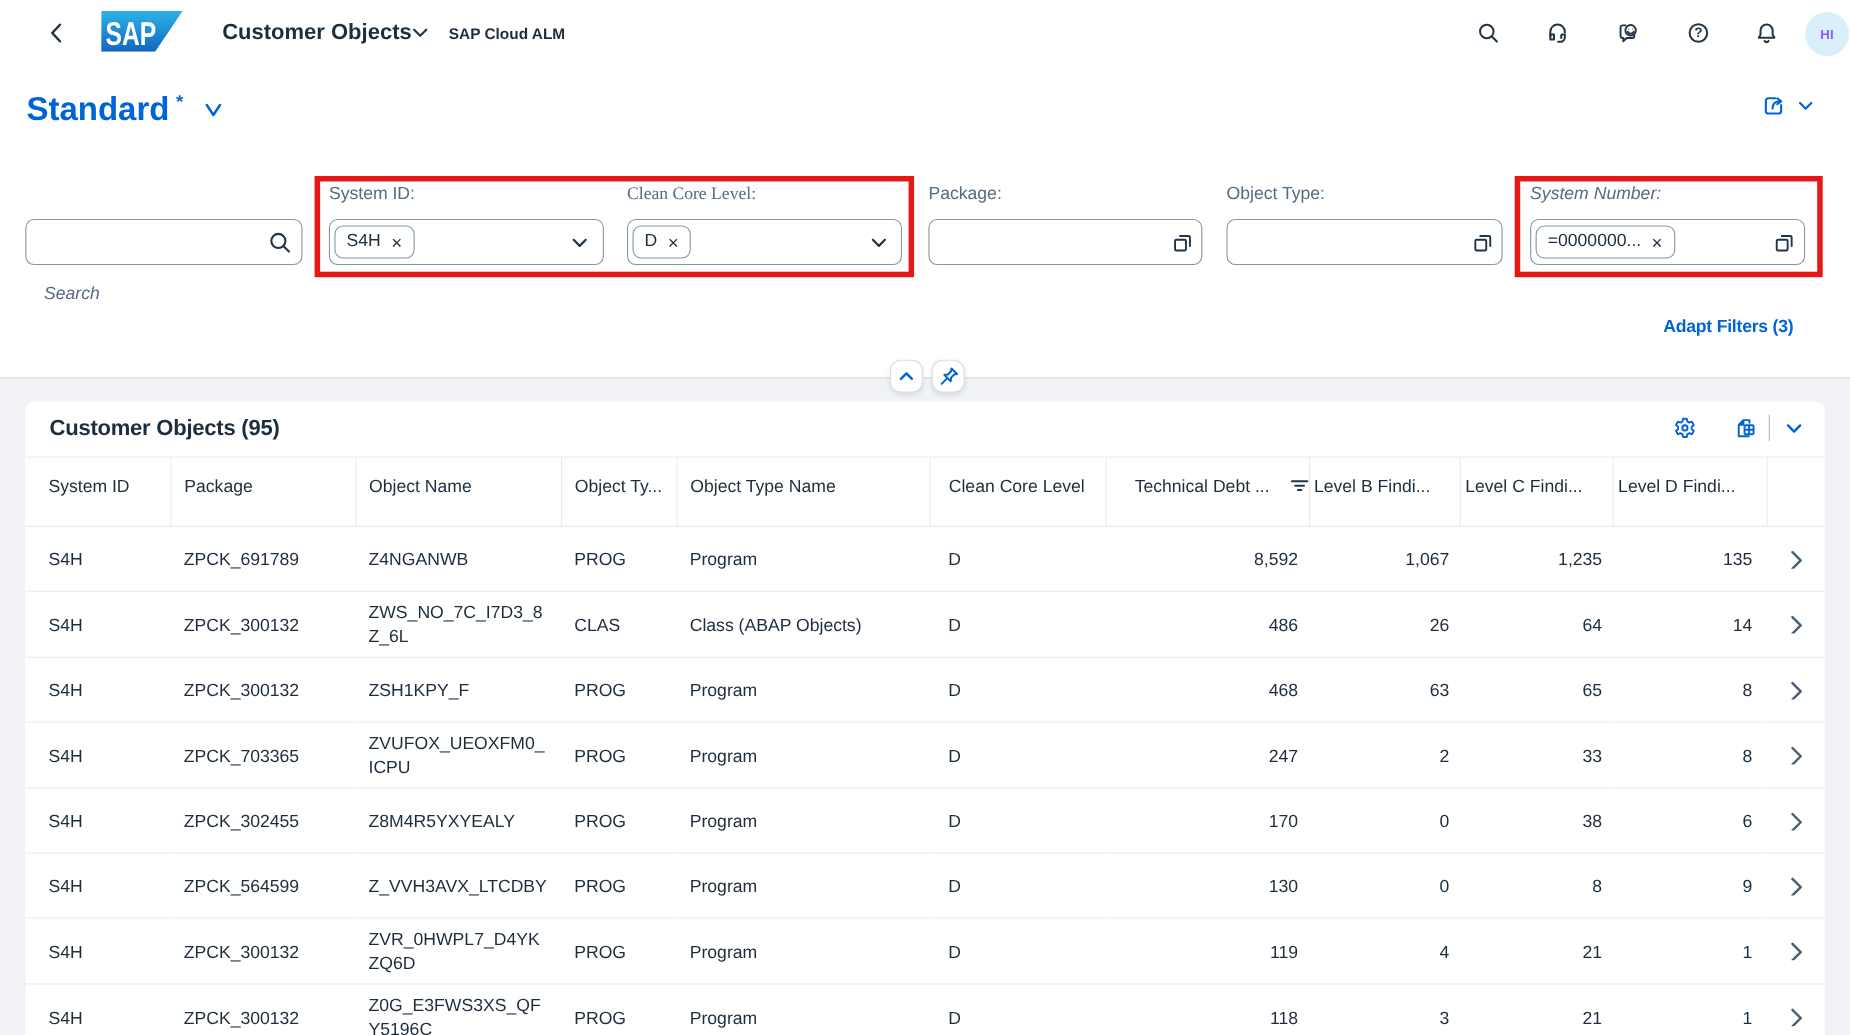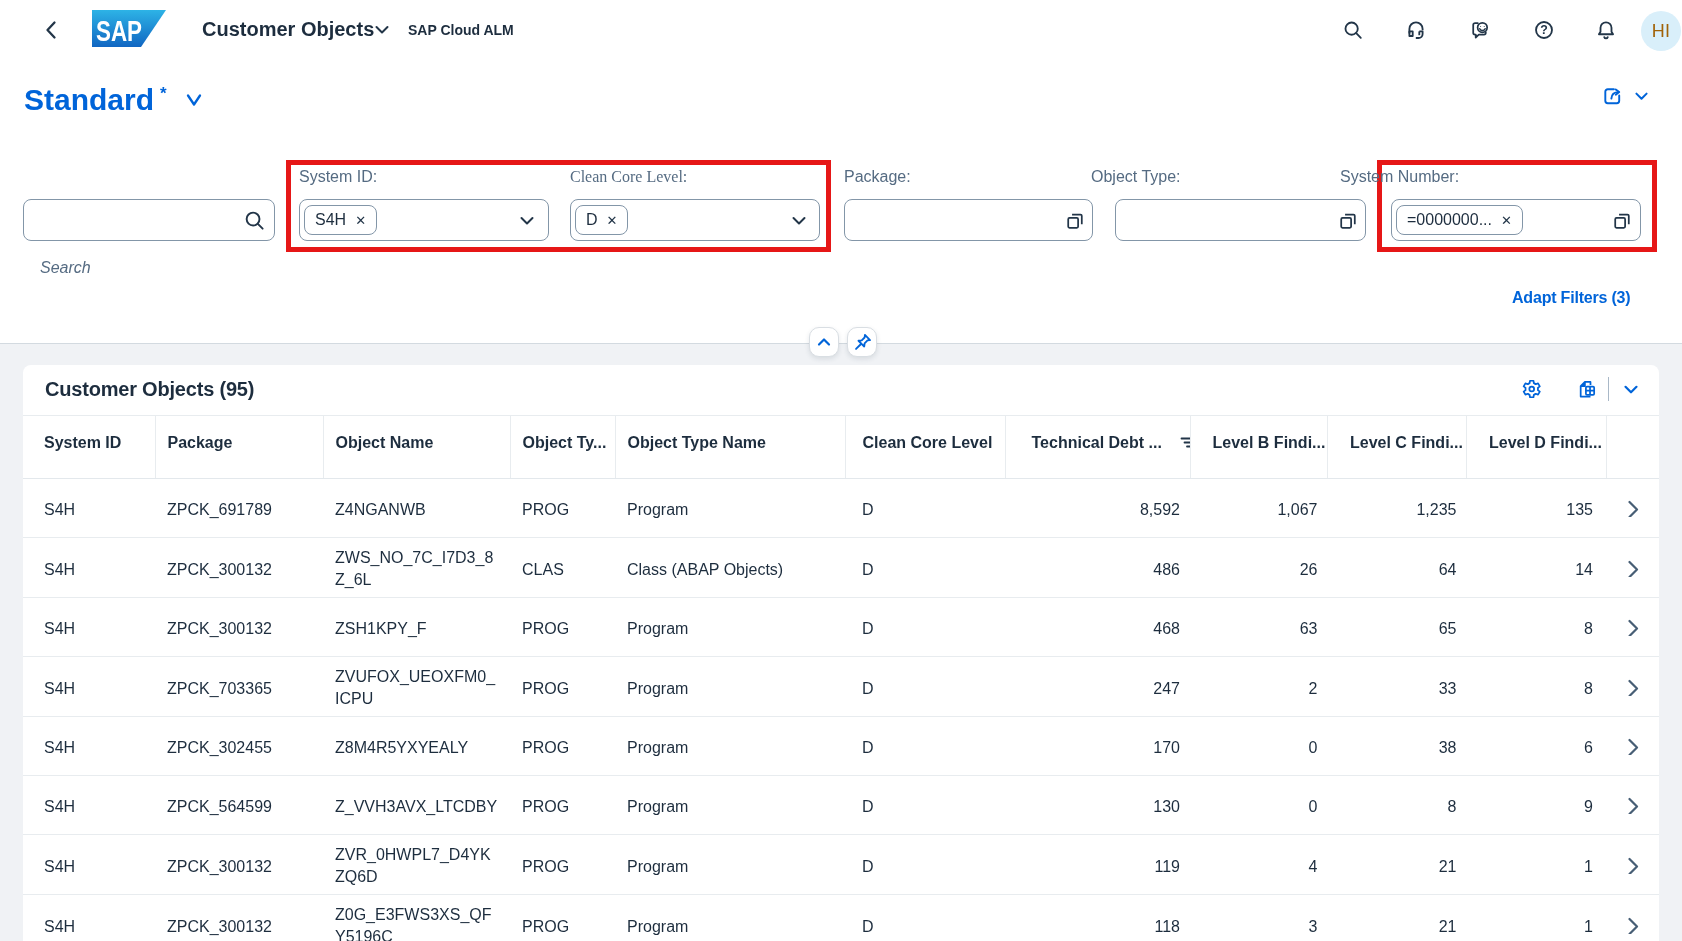--- a/index.html
+++ b/index.html
@@ -4,51 +4,51 @@
 <style>
 * { margin:0; padding:0; box-sizing:border-box; }
 html,body { width:1682px; height:941px; overflow:hidden; }
 body { font-family:"Liberation Sans", sans-serif; background:#fff; color:#1d2d3e; }
 #app { position:relative; width:1682px; height:941px; background:#fff; overflow:hidden; }
 .abs { position:absolute; }
 svg { display:block; }
 
 .shell-title { font-size:20px; font-weight:bold; color:#1d2d3e; }
 .shell-sub { font-size:14px; font-weight:bold; color:#1d2d3e; }
-.avatar { width:40px; height:40px; border-radius:50%; background:#d9effa; color:#a16207; font-size:18px; font-weight:normal; letter-spacing:0.3px; display:flex; align-items:center; justify-content:center; }
+.avatar { width:40px; height:40px; border-radius:50%; background:#d9effa; color:#8b5cf6; font-size:12px; font-weight:bold; letter-spacing:0.3px; display:flex; align-items:center; justify-content:center; }
 
 .variant { font-size:30px; font-weight:bold; color:#0064d9; letter-spacing:0px; }
 .variant-star { font-size:17px; font-weight:bold; color:#0064d9; vertical-align:11px; }
 
 .flabel { font-size:16px; color:#556b82; }
 .finput { position:absolute; height:42px; background:#fff; border:1px solid #8396a8; border-radius:8px; }
 .token { display:inline-flex; align-items:center; height:30px; border:1px solid #8396a8; border-radius:8px; padding:0 10px; font-size:16px; color:#1d2d3e; background:#fff; gap:9px; }
 .tokx { font-size:13px; color:#223548; }
 .redbox { position:absolute; border:5px solid #e61717; }
 .link { color:#0064d9; font-size:16px; font-weight:bold; letter-spacing:-0.2px; }
 
 .fab { position:absolute; width:30px; height:30px; background:#fff; border:1px solid #d9dee3; border-radius:10px; box-shadow:0 2px 5px rgba(34,54,73,.12); display:flex; align-items:center; justify-content:center; }
 
 #card { position:absolute; left:23px; top:365px; width:1636px; height:576px; background:#fff; border-radius:8px 8px 0 0; }
 #cardtitle { position:absolute; left:22px; top:13px; font-size:20px; font-weight:bold; color:#1d2d3e; letter-spacing:-0.2px; }
 table { border-collapse:collapse; table-layout:fixed; width:1636px; position:absolute; left:0; top:50px; }
 th, td { font-size:16px; font-weight:normal; text-align:left; padding:0 0 0 12px; vertical-align:middle; color:#1d2d3e; overflow:hidden; white-space:nowrap; }
-thead th { font-weight:bold; border-right:1px solid #e8ecef; border-bottom:1px solid #e3e8ec; height:63px; padding-bottom:8px; }
+thead th { font-weight:normal; border-right:1px solid #e8ecef; border-bottom:1px solid #e3e8ec; height:63px; padding-bottom:8px; }
 thead th:last-child { border-right:none; }
 thead tr { border-top:1px solid #e8ecef; }
 tbody td { border-bottom:1px solid #e8ecef; height:59px; padding-top:4px; }
 tbody tr.t2 td { height:60px; }
 tbody td.obj2 { line-height:21.5px; padding-top:2px; padding-bottom:0; }
 .num { text-align:right; padding:4px 10px 0 0; }
 th.c1, td.c1 { padding-left:21px; }
 td.nav { padding:4px 0 0 0; text-align:center; }
 td.nav svg { display:inline-block; }
 th.c6, td.c6 { padding-left:17px; }
 th.c7 { padding-left:26px; }
-th.c8, th.c9, th.c10 { padding-left:22px; }
+th.c8, th.c9, th.c10 { padding-left:4px; }
 </style>
 </head>
 <body>
 <div id="app">
 
   <div class="abs" style="left:0; top:343px; width:1682px; height:598px; background:#f0f2f5;"></div>
   <div class="abs" style="left:0; top:343px; width:1682px; height:1px; background:#d3dae0;"></div>
 
   <div class="abs" style="left:42px; top:20px;">
     <svg width="20" height="20" viewBox="0 0 20 20" fill="none" stroke="#223548" stroke-width="2.3" stroke-linecap="round" stroke-linejoin="round">
@@ -163,30 +163,30 @@
 
   <div class="abs flabel" style="left:844px; top:168px;">Package:</div>
   <div class="finput" style="left:844px; top:199px; width:249px;"></div>
   <div class="abs" style="left:1064px; top:210px;">
     <svg width="22" height="22" viewBox="0 0 24 24" fill="none" stroke="#223548" stroke-width="1.9" stroke-linejoin="round">
         <rect x="4.6" y="8.6" width="10.8" height="10.8" rx="1.4"></rect>
         <path d="M8.8 5 h9.2 a1.4 1.4 0 0 1 1.4 1.4 v9.2"></path>
       </svg>
   </div>
 
-  <div class="abs flabel" style="left:1091px; top:168px;">Object Type:</div>
+  <div class="abs flabel" style="left:1115px; top:168px;">Object Type:</div>
   <div class="finput" style="left:1115px; top:199px; width:251px;"></div>
   <div class="abs" style="left:1337px; top:210px;">
     <svg width="22" height="22" viewBox="0 0 24 24" fill="none" stroke="#223548" stroke-width="1.9" stroke-linejoin="round">
         <rect x="4.6" y="8.6" width="10.8" height="10.8" rx="1.4"></rect>
         <path d="M8.8 5 h9.2 a1.4 1.4 0 0 1 1.4 1.4 v9.2"></path>
       </svg>
   </div>
 
-  <div class="abs flabel" style="left:1340px; top:168px;">System Number:</div>
+  <div class="abs flabel" style="left:1391px; top:168px;font-style:italic;">System Number:</div>
   <div class="finput" style="left:1391px; top:199px; width:250px;"></div>
   <div class="abs token" style="left:1396px; top:205px;">=0000000... <span class="tokx">✕</span></div>
   <div class="abs" style="left:1611px; top:210px;">
     <svg width="22" height="22" viewBox="0 0 24 24" fill="none" stroke="#223548" stroke-width="1.9" stroke-linejoin="round">
         <rect x="4.6" y="8.6" width="10.8" height="10.8" rx="1.4"></rect>
         <path d="M8.8 5 h9.2 a1.4 1.4 0 0 1 1.4 1.4 v9.2"></path>
       </svg>
   </div>
 
   <div class="abs link" style="left:1512px; top:289px;">Adapt Filters (3)</div>

